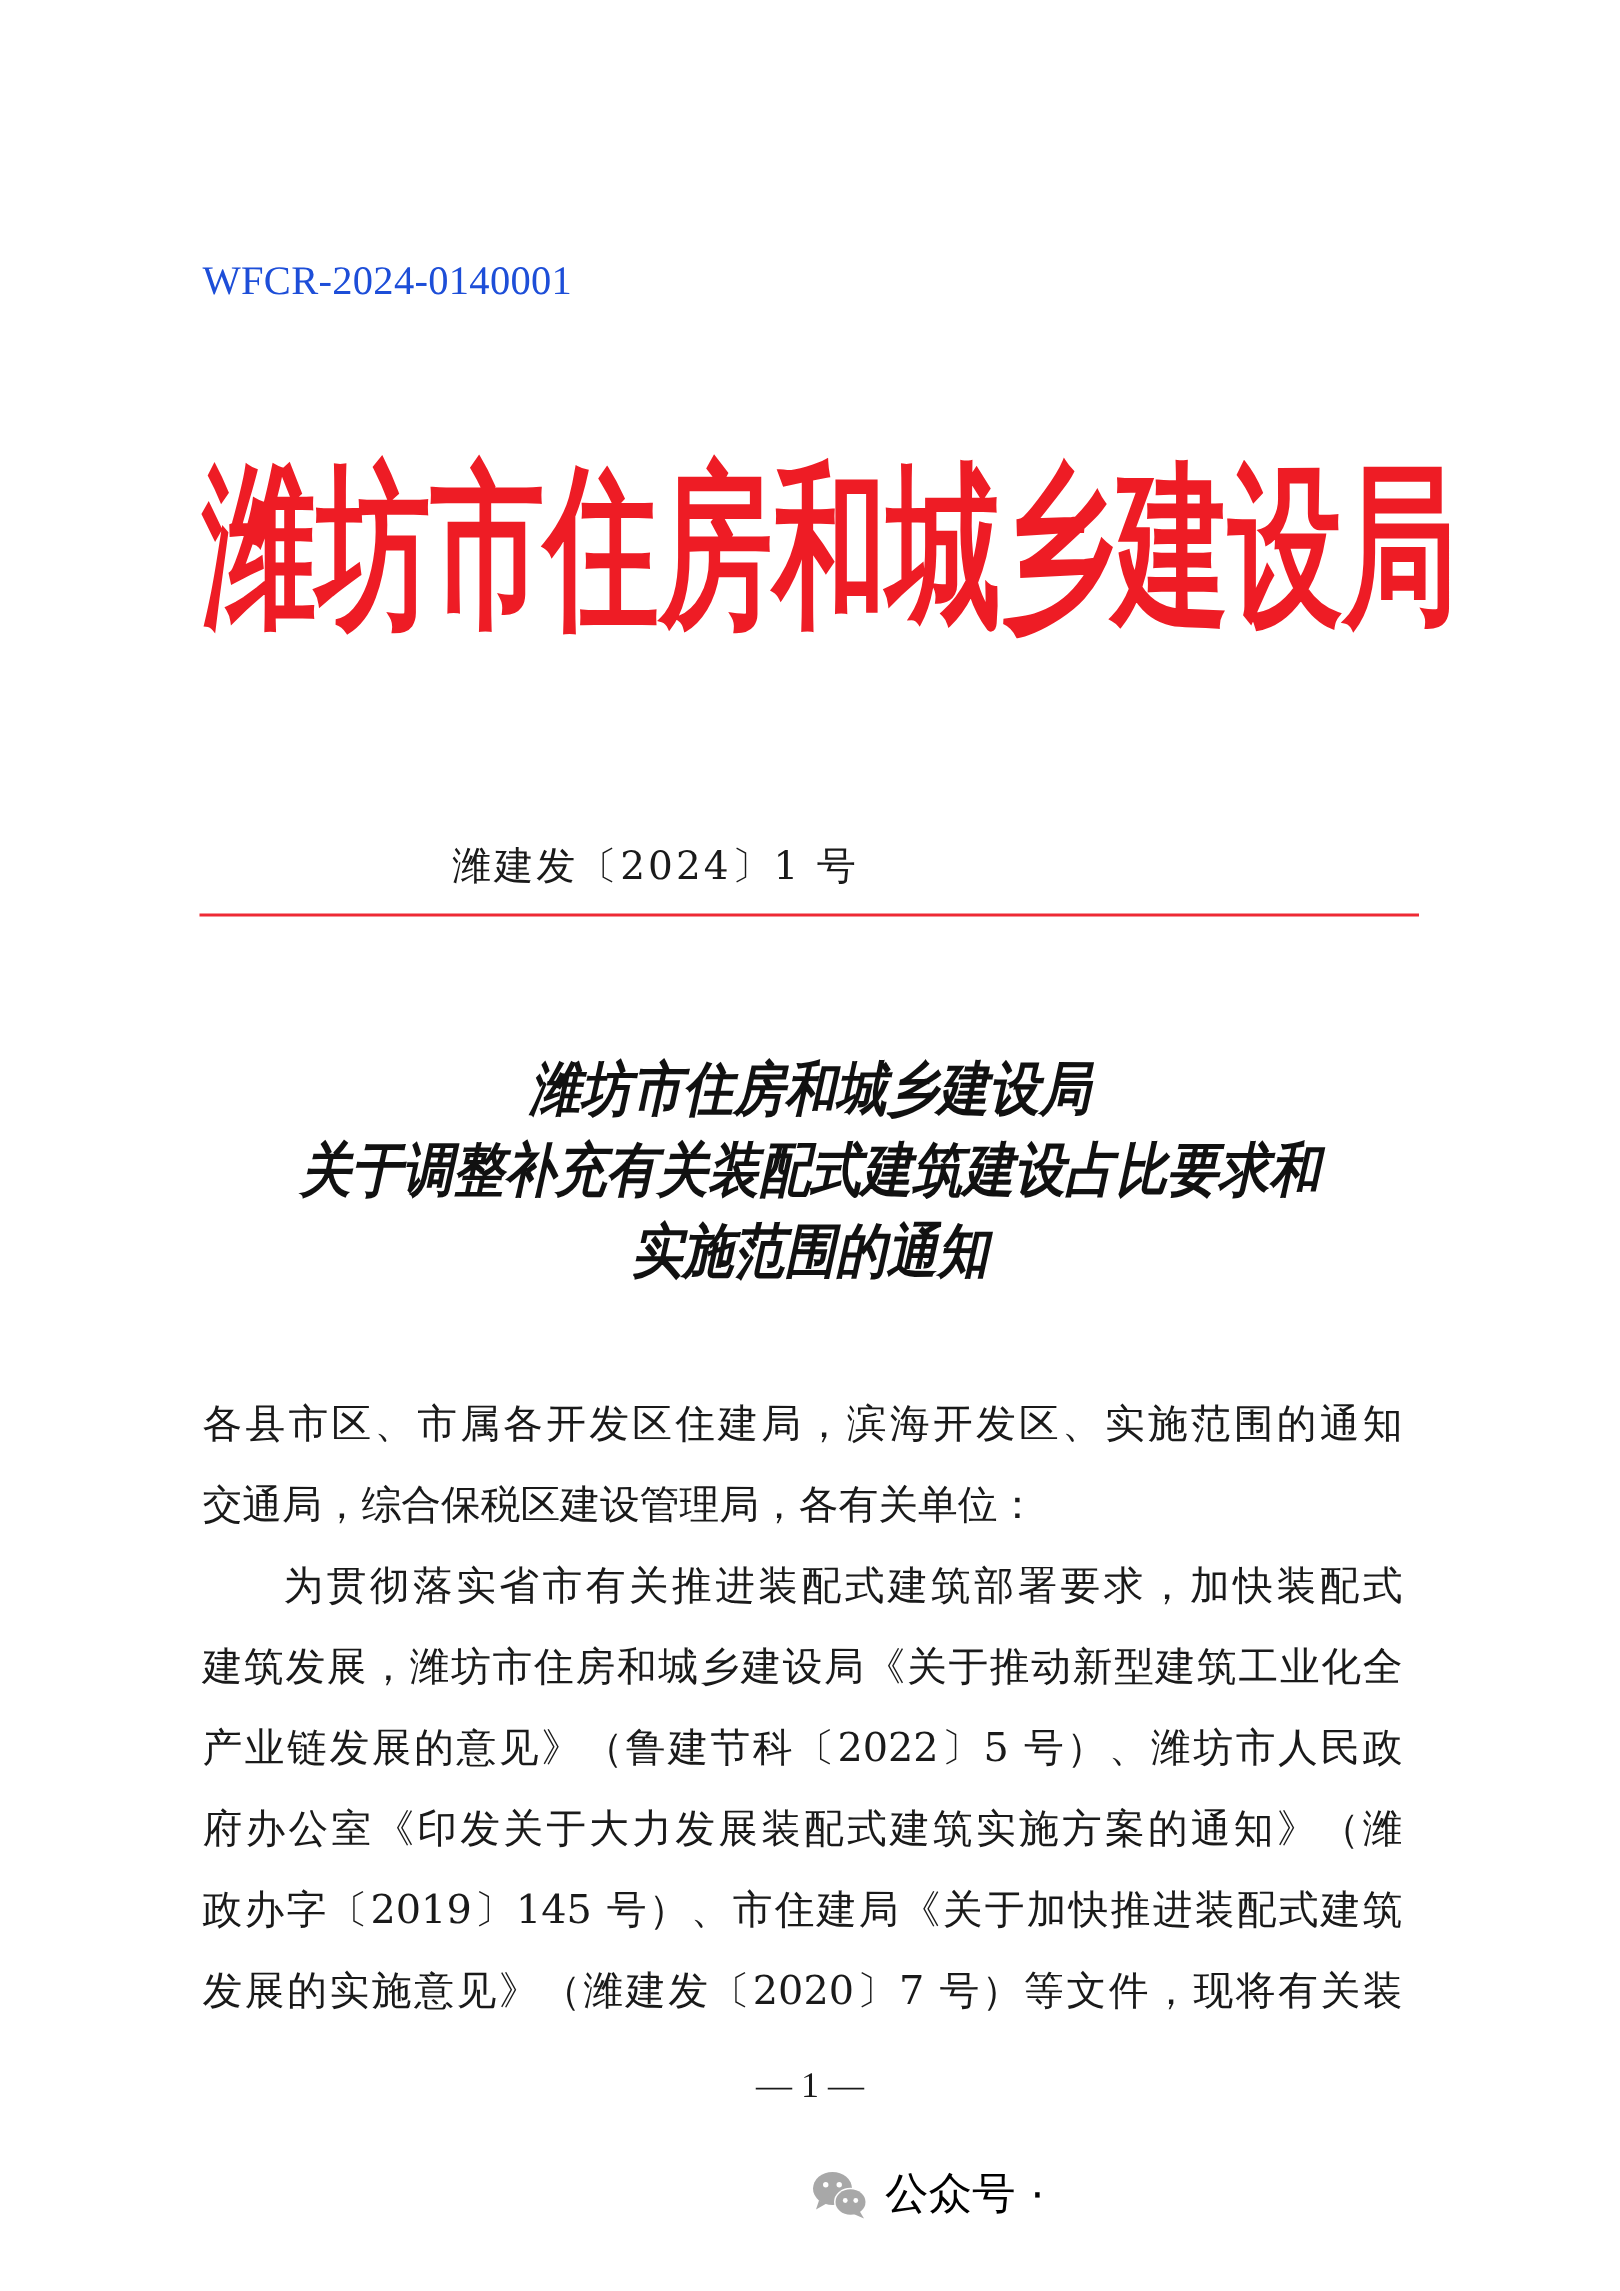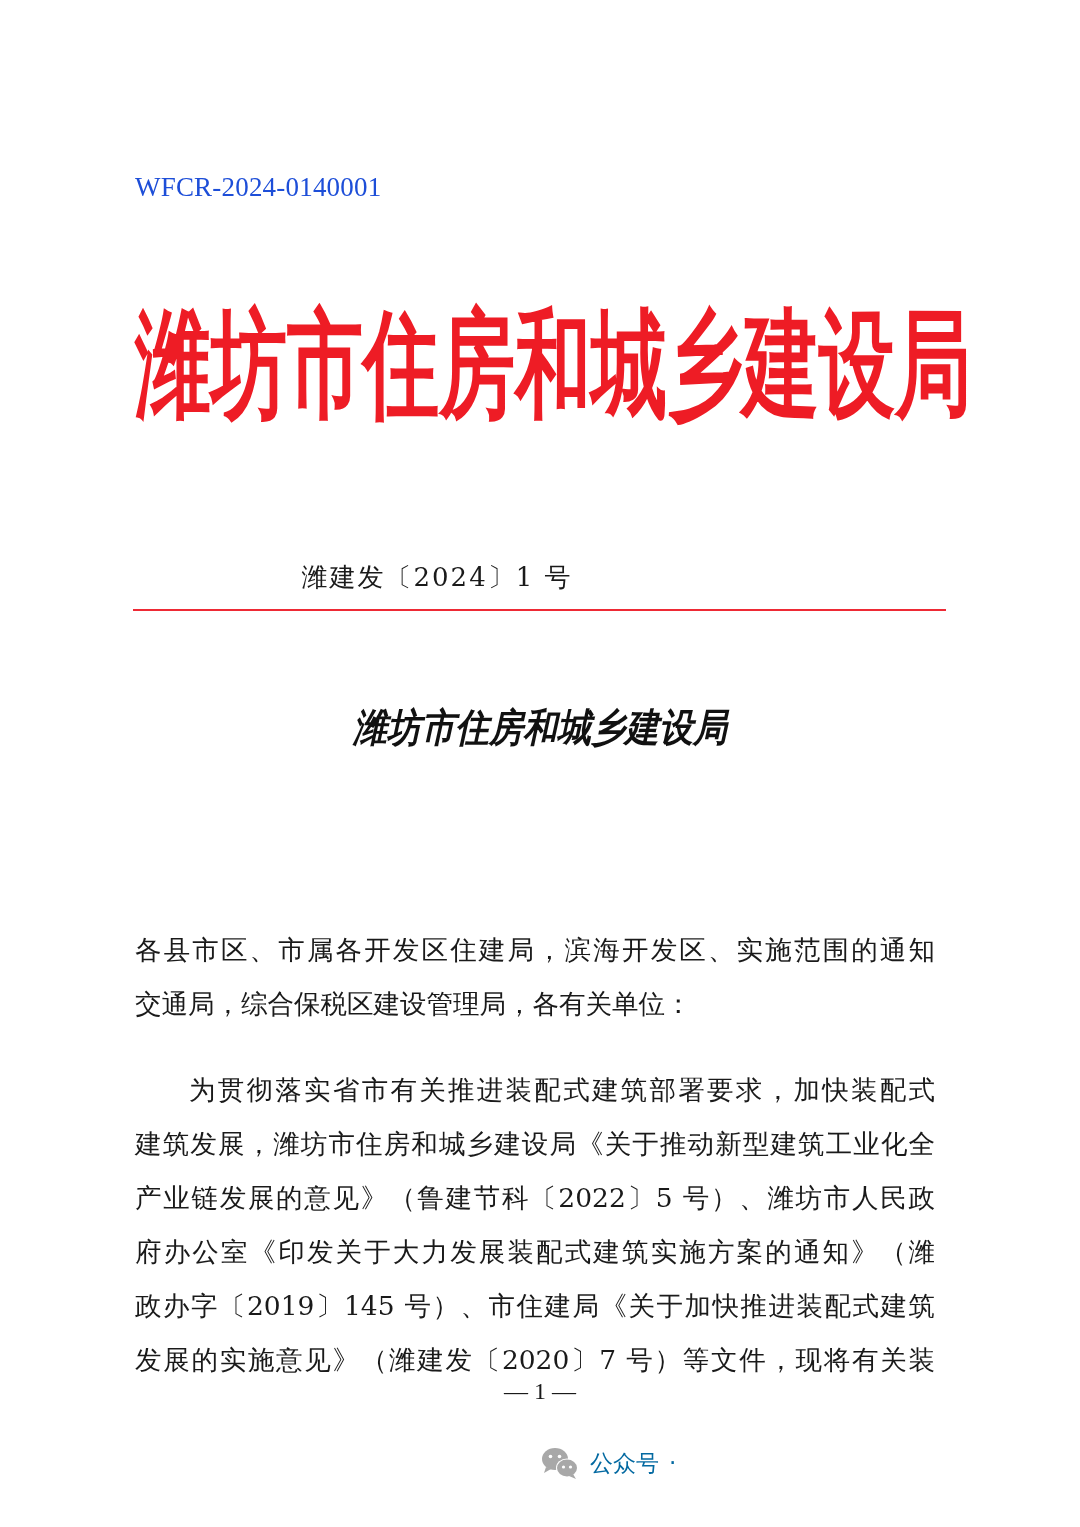--- a/index.html
+++ b/index.html
@@ -94,21 +94,20 @@
     }
     .body-line {
       height: 54px;
       line-height: 44px;
       white-space: nowrap;
       text-align: justify;
       text-align-last: justify;
     }
     .body-line.indent {
       padding-left: 54px;
-      margin-top: 32px;
     }
     .body-line.last-short {
       text-align-last: left;
     }
     .page-num {
       position: absolute;
       left: 0;
       width: 1080px;
       top: 1378px;
       text-align: center;
@@ -116,23 +115,23 @@
       font-size: 24px;
       color: #1a1a1a;
     }
     .watermark {
       position: absolute;
       left: 540px;
       top: 1443px;
       height: 40px;
       display: flex;
       align-items: center;
-      color: #0369a1;
+      color: #000000;
       font-family: "DejaVu Sans", "Liberation Sans", sans-serif;
-      font-size: 23px;
+      font-size: 29px;
     }
     .watermark .wechat-icon {
       width: 40px;
       height: 36px;
       margin-right: 10px;
       position: relative;
     }
     .watermark .sep {
       margin: 0 10px;
     }
@@ -157,20 +156,22 @@
     <span>设</span>
     <span>局</span>
   </div>
 
   <div class="doc-number">潍建发〔2024〕1 号</div>
 
   <div class="red-rule"></div>
 
   <div class="title-block">
     <div class="title-line"><span>潍坊市住房和城乡建设局</span></div>
+    <div class="title-line"><span>关于调整补充有关装配式建筑建设占比要求和</span></div>
+    <div class="title-line"><span>实施范围的通知</span></div>
   </div>
 
   <div class="body-text">
     <div class="body-line">各县市区、市属各开发区住建局，滨海开发区、实施范围的通知</div>
     <div class="body-line last-short">交通局，综合保税区建设管理局，各有关单位：</div>
     <div class="body-line indent">为贯彻落实省市有关推进装配式建筑部署要求，加快装配式</div>
     <div class="body-line">建筑发展，潍坊市住房和城乡建设局《关于推动新型建筑工业化全</div>
     <div class="body-line">产业链发展的意见》（鲁建节科〔2022〕5 号）、潍坊市人民政</div>
     <div class="body-line">府办公室《印发关于大力发展装配式建筑实施方案的通知》（潍</div>
     <div class="body-line">政办字〔2019〕145 号）、市住建局《关于加快推进装配式建筑</div>

